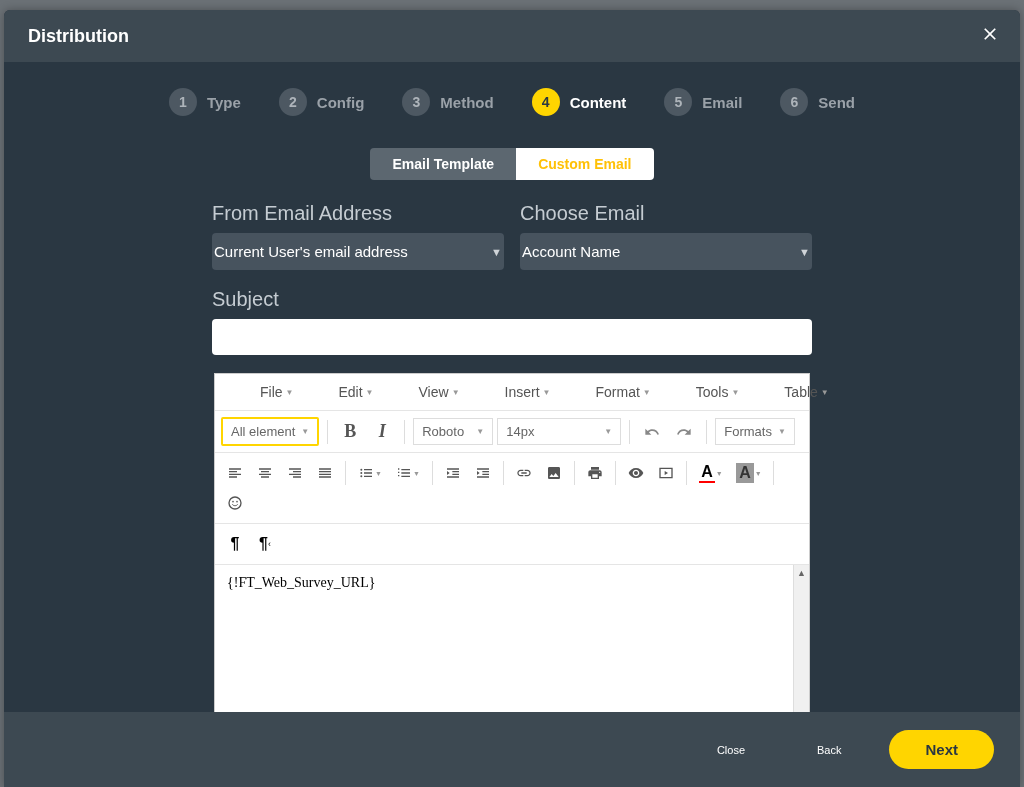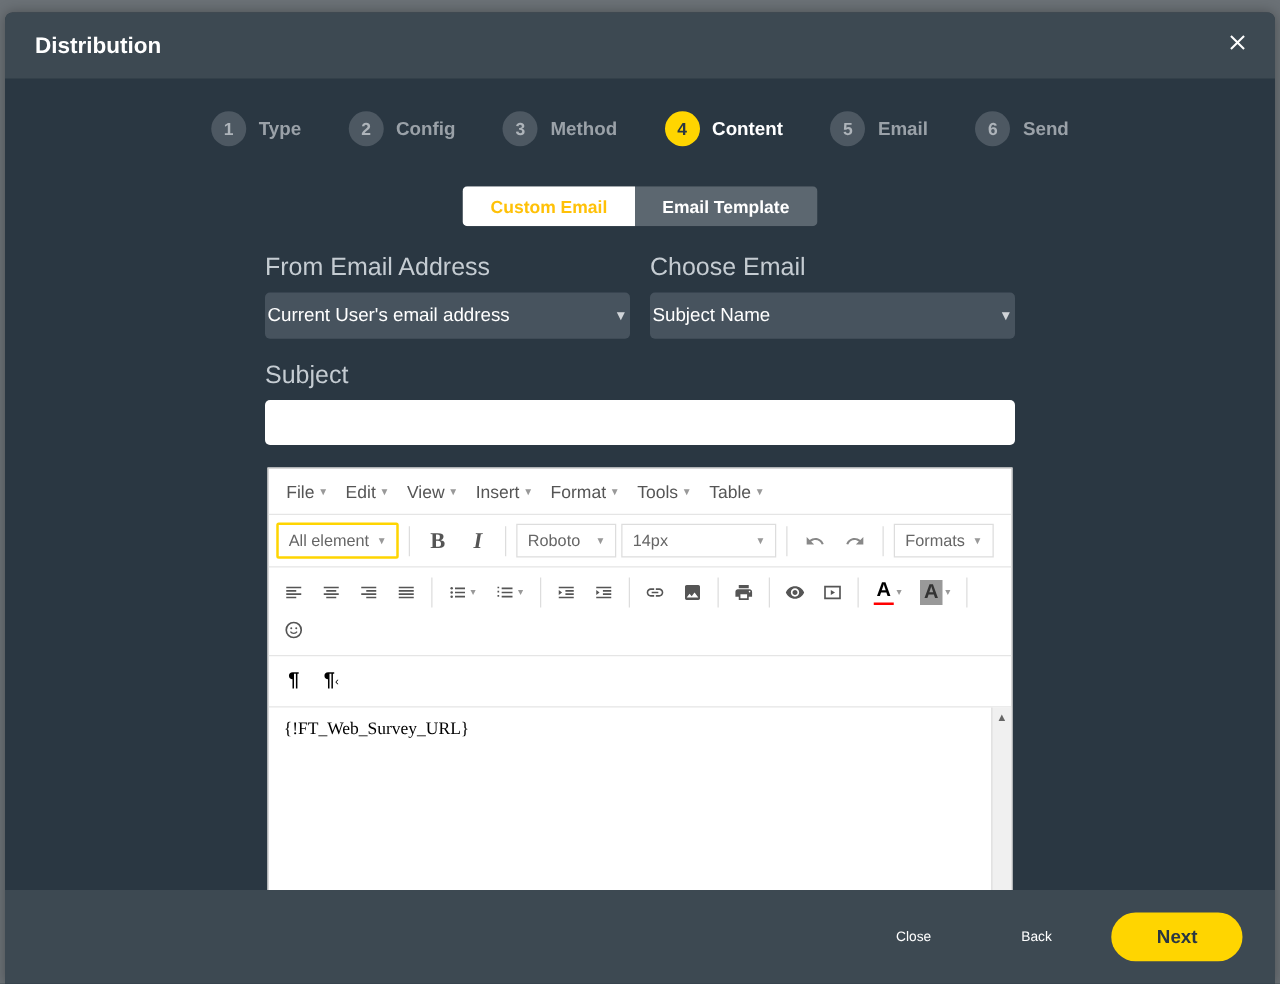--- a/index.html
+++ b/index.html
@@ -30,21 +30,21 @@
     .form-area { max-width: 600px; margin: 0 auto; }
     .row { display: flex; gap: 16px; margin-bottom: 18px; }
     .field { flex: 1; min-width:0; }
     .field-label { color: #c5ccd2; font-size: 20px; margin-bottom: 8px; display: block; }
     .select { background: #47535e; color: #fff; border-radius: 4px; padding: 10px 2px; display: flex; justify-content: space-between; align-items: center; cursor: pointer; font-size: 15px; }
     .select .chev { font-size: 11px; color: #d0d4d8; }
     .subject-input { width: 100%; background: #fff; border: none; border-radius: 4px; padding: 10px 12px; font-size: 14px; height: 36px; }
     
     .editor { background: #fff; border: 1px solid #ccc; width: 596px; margin: 0 auto; }
     .menubar { display: flex; gap: 2px; padding: 6px 8px; border-bottom: 1px solid #e5e5e5; }
-    .menu-item { color: #555; font-size: 14px; padding: 4px 6px; cursor: pointer; display: flex; align-items: center; gap: 3px; }
+    .menu-item { color: #555; font-size: 14px; padding: 4px 6px; cursor: pointer; display: flex; align-items: center; gap: 3px; margin-left: 31px; }
     .menu-item .dd { font-size: 8px; color: #999; }
     
     .toolbar1 { display: flex; align-items: center; padding: 6px 6px; border-bottom: 1px solid #e5e5e5; gap: 4px; }
     .tb-select { border: 1px solid #ddd; padding: 5px 8px; font-size: 13px; color: #666; display: flex; align-items: center; gap: 6px; cursor: pointer; background:#fff; }
     .tb-select.highlighted { border: 2px solid #ffd500; border-radius:2px;}
     .tb-select.wide { width: 80px; justify-content: space-between; }
     .tb-select.wider { width: 124px; justify-content: space-between; }
     .tb-btn { width: 28px; height: 28px; display: flex; align-items: center; justify-content: center; cursor: pointer; color: #555; }
     .bold { font-family: "Times New Roman", serif; font-weight: 900; font-size: 18px; }
     .italic { font-family: "Times New Roman", serif; font-style: italic; font-size: 18px; font-weight: bold;}
@@ -112,38 +112,38 @@
         <div class="step-label">Email</div>
       </div>
       <div class="step">
         <div class="step-num">6</div>
         <div class="step-label">Send</div>
       </div>
     </div>
 
     <div class="tabs">
       <div class="tab-group">
+        <div class="tab inactive">Email Template</div>
         <div class="tab active-tab">Custom Email</div>
-        <div class="tab inactive">Email Template</div>
       </div>
     </div>
 
     <div class="form-area">
       <div class="row">
         <div class="field">
           <label class="field-label">From Email Address</label>
           <div class="select">
             <span>Current User's email address</span>
             <span class="chev">▼</span>
           </div>
         </div>
         <div class="field">
           <label class="field-label">Choose Email</label>
           <div class="select">
-            <span>Subject Name</span>
+            <span>Account Name</span>
             <span class="chev">▼</span>
           </div>
         </div>
       </div>
       <div class="row">
         <div class="field">
           <label class="field-label">Subject</label>
           <input class="subject-input" value="" style="">
         </div>
       </div>

